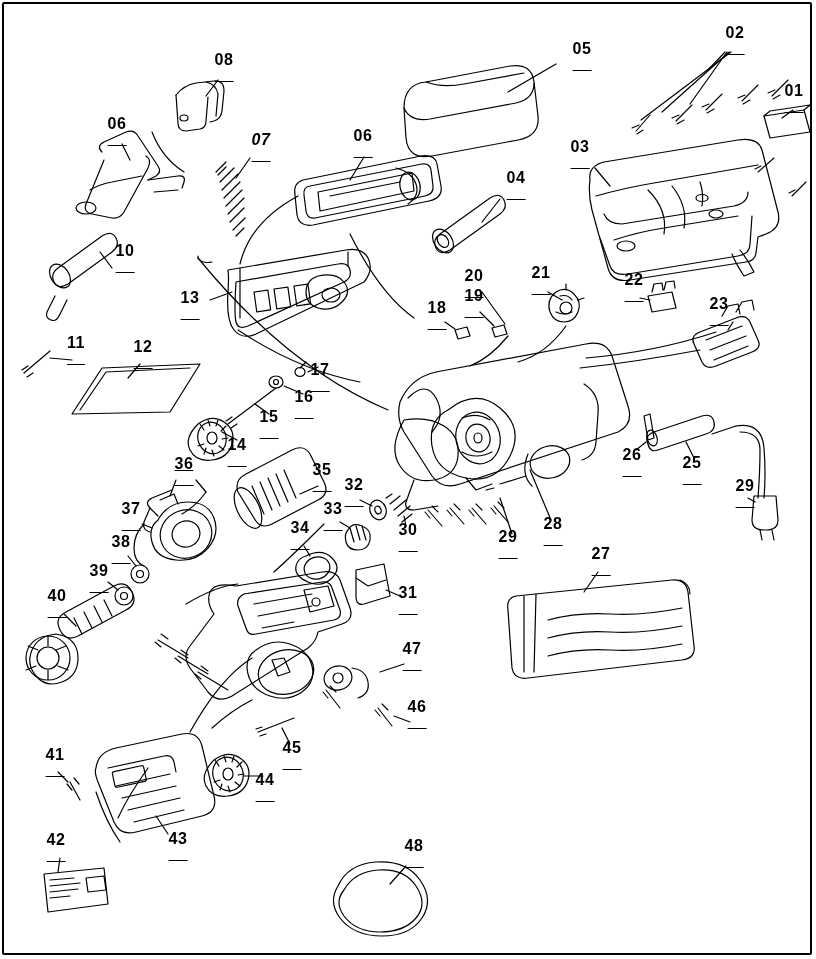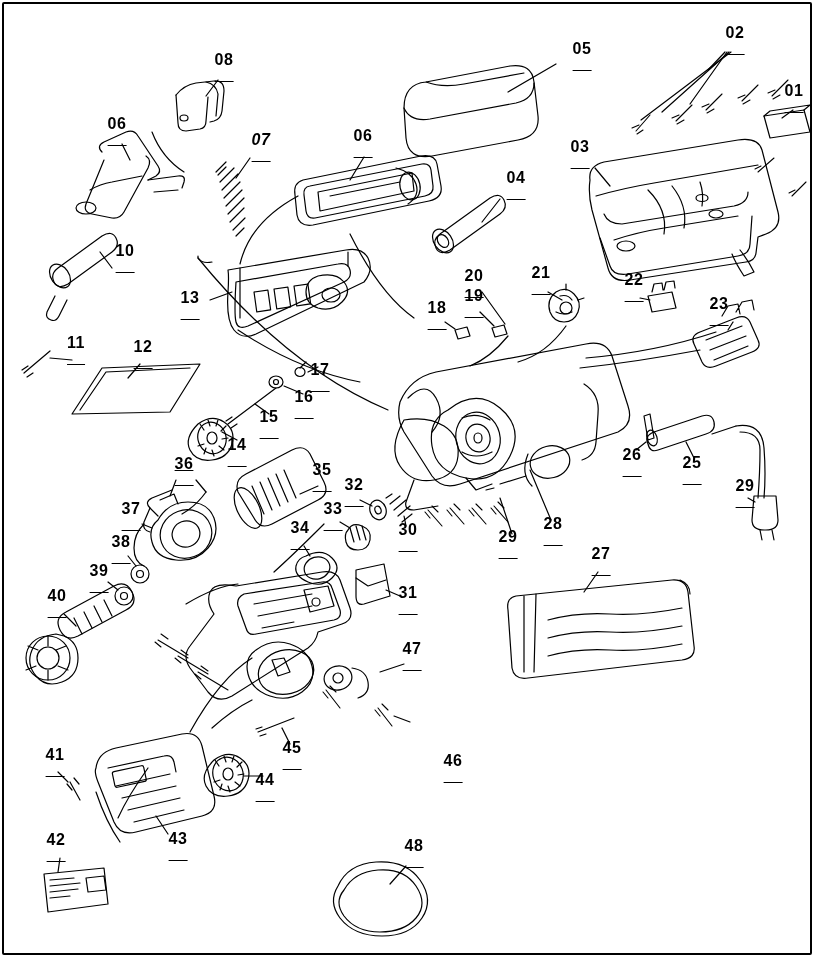--- a/index.html
+++ b/index.html
@@ -382,16 +382,16 @@
   <div class="callout" style="left:184px; top:471px;text-decoration:underline;">36</div>
   <div class="callout" style="left:131px; top:516px;">37</div>
   <div class="callout" style="left:121px; top:549px;">38</div>
   <div class="callout" style="left:99px; top:578px;">39</div>
   <div class="callout" style="left:57px; top:603px;">40</div>
   <div class="callout" style="left:55px; top:762px;">41</div>
   <div class="callout" style="left:56px; top:847px;">42</div>
   <div class="callout" style="left:178px; top:846px;">43</div>
   <div class="callout" style="left:265px; top:787px;">44</div>
   <div class="callout" style="left:292px; top:755px;">45</div>
-  <div class="callout" style="left:417px; top:768px;margin-left:36px;">46</div>
+  <div class="callout" style="left:417px; top:714px;">46</div>
   <div class="callout" style="left:412px; top:656px;">47</div>
   <div class="callout" style="left:414px; top:853px;">48</div>
 </div>
 
 </body></html>

